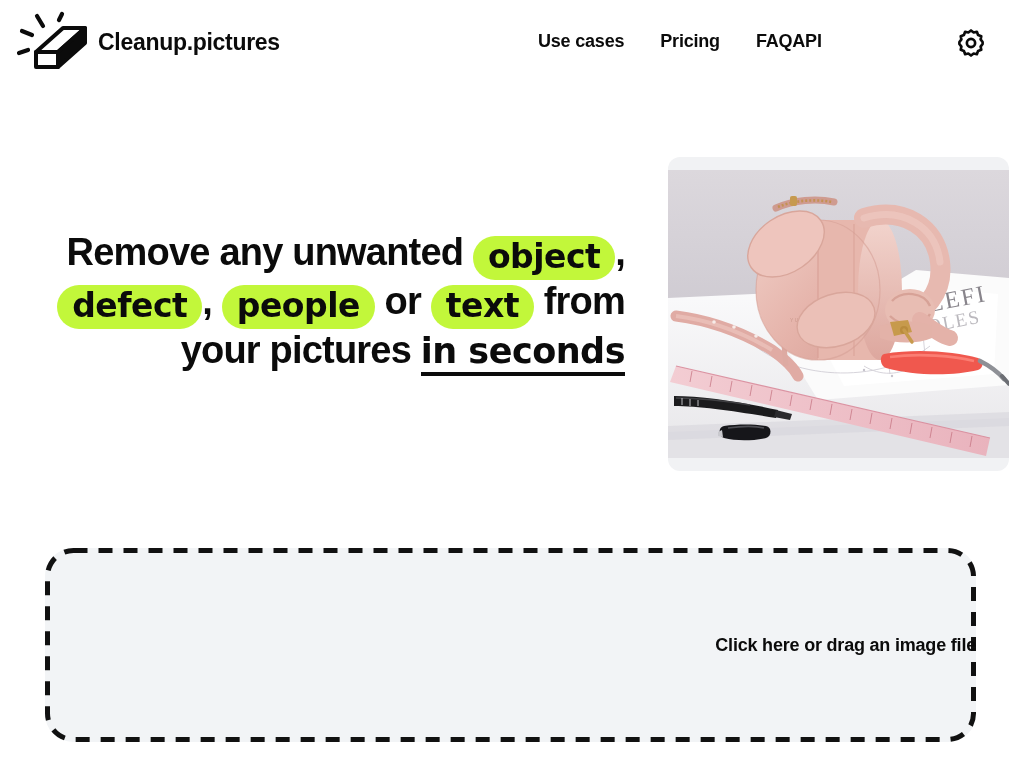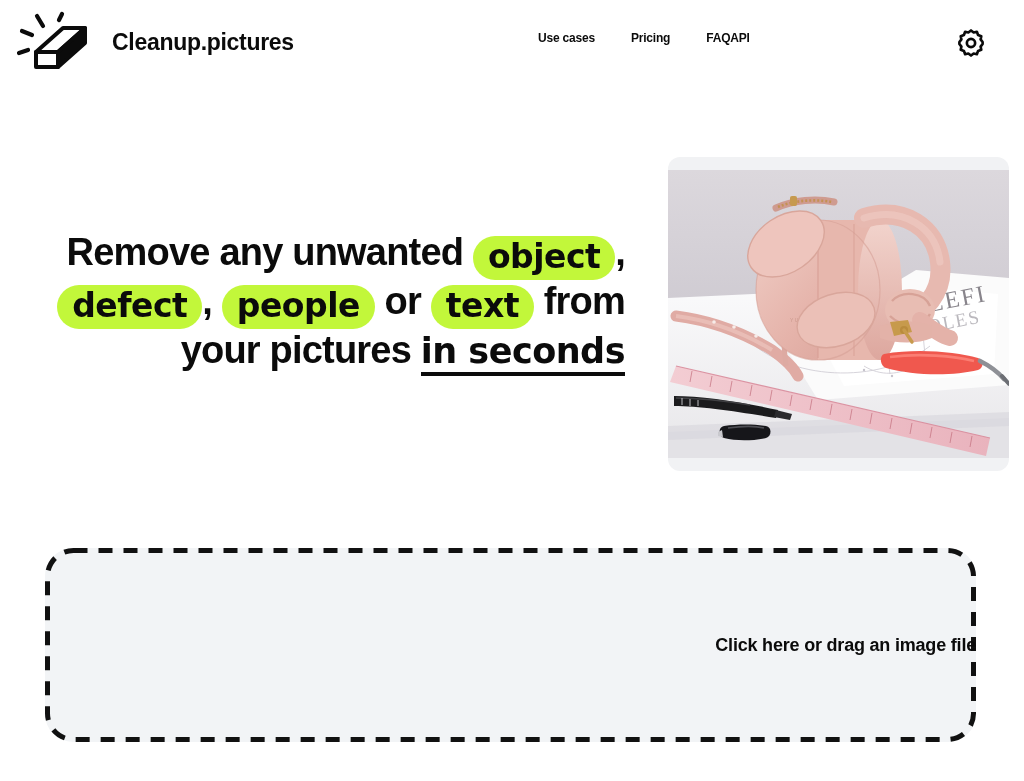--- a/index.html
+++ b/index.html
@@ -26,21 +26,21 @@
     display: flex;
     align-items: center;
   }
 
   .brand {
     position: absolute;
     left: 14px;
     top: 11px;
     display: flex;
     align-items: center;
-    gap: 20px;
+    gap: 6px;
     cursor: pointer;
   }
 
   .logo-mark {
     width: 78px;
     height: 62px;
     display: block;
   }
 
   .brand-name {
@@ -53,21 +53,21 @@
 
   .nav {
     position: absolute;
     left: 538px;
     top: 31px;
     display: flex;
     align-items: center;
   }
 
   .nav-link {
-    font-size: 12px;
+    font-size: 18px;
     font-weight: bold;
     color: #0b0b0b;
     text-decoration: none;
     white-space: nowrap;
     cursor: pointer;
     letter-spacing: -0.2px;
   }
 
   .nav-link.n-usecases { margin-right: 36px; }
   .nav-link.n-pricing  { margin-right: 36px; }

